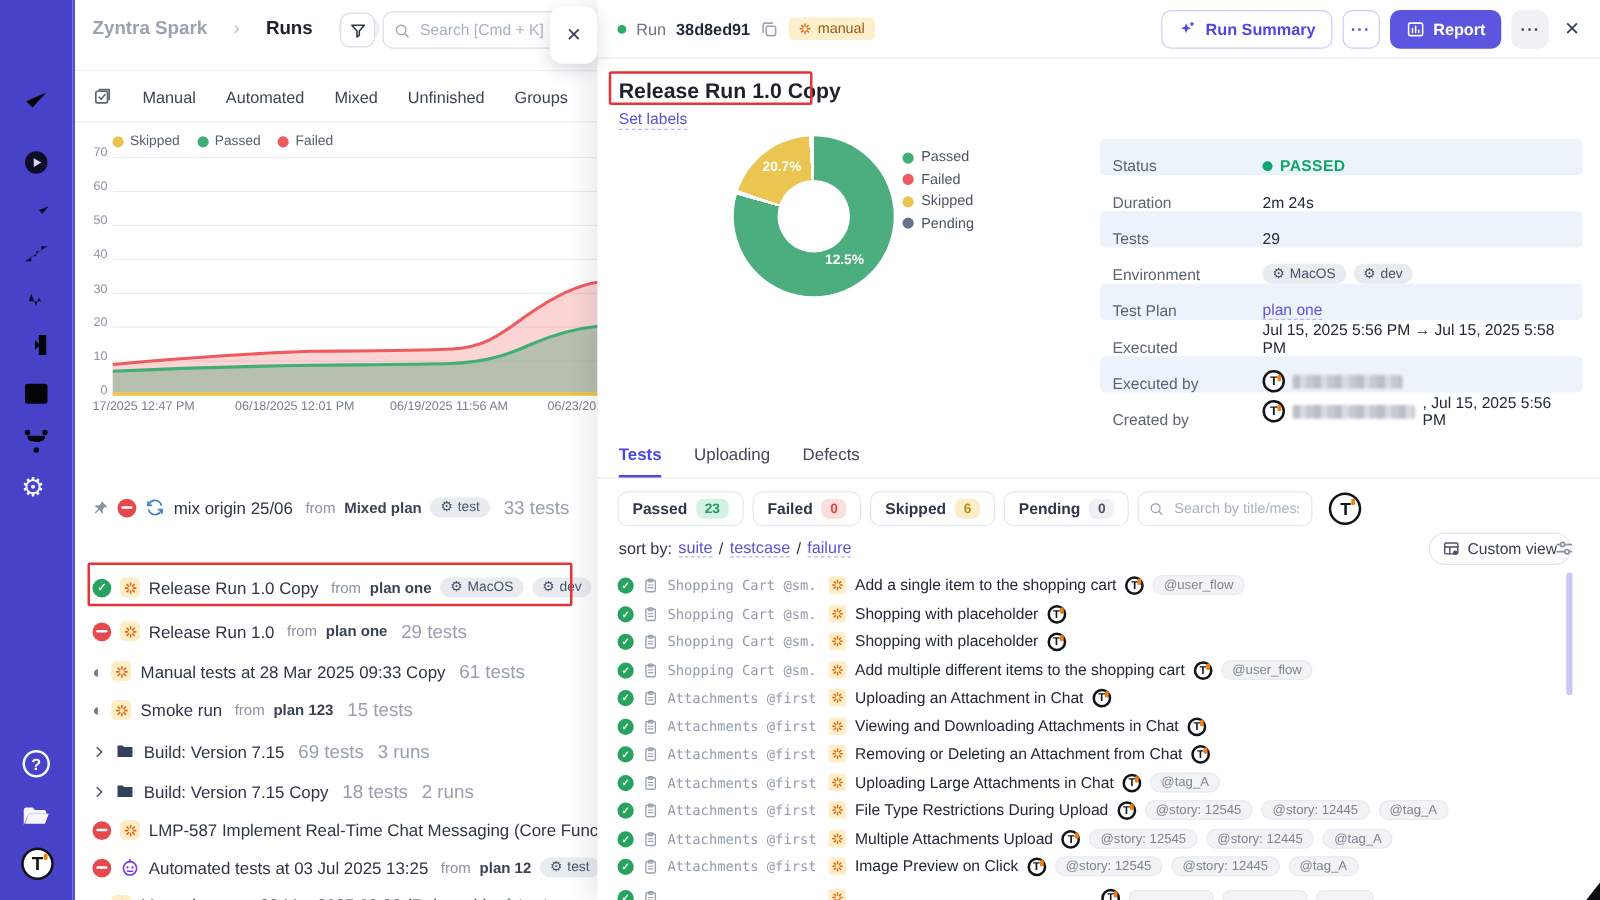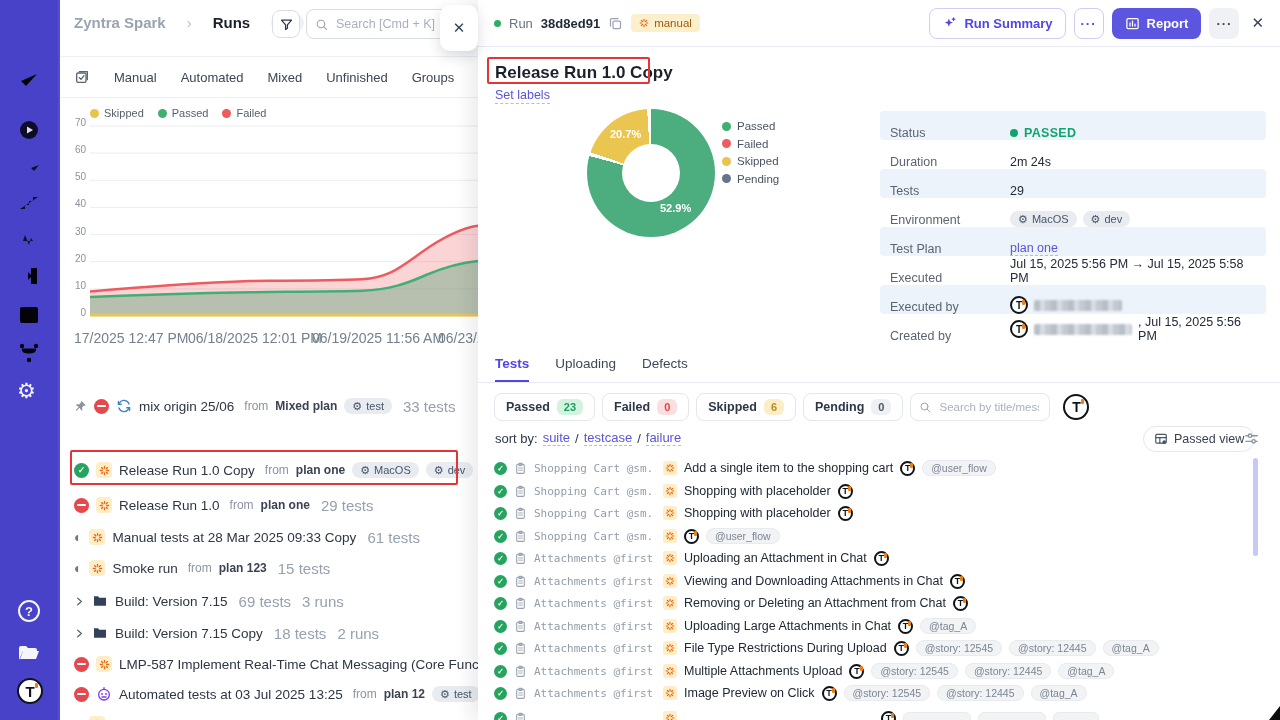--- a/index.html
+++ b/index.html
@@ -36,21 +36,21 @@
 .close-card{position:absolute;left:440px;top:5px;width:38px;height:46px;background:#fff;border-radius:10px;
  box-shadow:0 5px 14px rgba(25,30,55,.16);z-index:40;display:flex;align-items:center;justify-content:center;
  font-size:15px;color:#3a4353;cursor:pointer}
 .lp-tabs{position:absolute;left:0;right:0;top:56px;height:42px;border-top:1px solid #eef0f4;border-bottom:1px solid #eef0f4;
  display:flex;align-items:center;gap:24px;padding:0 14px;font-size:13px;color:#3c4555}
 .lp-tab{cursor:pointer;white-space:nowrap}
 .lg-row{position:absolute;left:30px;top:107px;display:flex;gap:14px;font-size:11px;color:#57606e;align-items:center}
 .dot{width:9px;height:9px;border-radius:50%;display:inline-block;flex:none}
 .lg-row .it{display:flex;align-items:center;gap:5px}
 .ytick{position:absolute;width:22px;text-align:right;font-size:10px;color:#8a93a1;left:4px}
-.xlab{position:absolute;top:330px;font-size:14px;color:#75808f;white-space:nowrap}
+.xlab{position:absolute;top:320px;font-size:10px;color:#75808f;white-space:nowrap}
 .chart-svg{position:absolute;left:30px;top:122px}
 
 
 .run-row{position:absolute;left:0;width:560px;height:28px;display:flex;align-items:center;gap:7px;padding-left:14px;
  font-size:13.5px;color:#333c4a;white-space:nowrap;cursor:pointer}
 .run-title{font-weight:500;color:#2d3644}
 .r-from{font-size:12px;color:#8b93a2;margin-left:3px}
 .r-plan{font-size:12px;font-weight:700;color:#3a4353}
 .r-meta{font-size:15px;color:#97a0ae;margin-left:4px}
 .env-badge{display:inline-flex;align-items:center;gap:4px;background:#e8ebef;color:#475569;font-size:11px;
@@ -503,21 +503,21 @@
       <span class="btn-dots-g">···</span>
       <span class="rp-close">✕</span>
     </span>
   </div>
 
   <div class="rp-title">Release Run 1.0 Copy</div>
   <div class="ann" style="left:9px;top:57px;width:163px;height:27px"></div>
   <div class="set-labels">Set labels</div>
 
   <div class="donut"></div>
-  <span class="dlab" style="left:182px;top:202px">52.9%</span>
+  <span class="dlab" style="left:182px;top:202px">12.5%</span>
   <span class="dlab" style="left:132px;top:128px">20.7%</span>
   <div class="dlegend">
     <span class="it">
         <span class="dot" style="background:#41ae74"></span>
         <span>Passed</span>
       </span>
     <span class="it">
         <span class="dot" style="background:#ee5a5e"></span>
         <span>Failed</span>
       </span>
@@ -637,21 +637,21 @@
     <span class="link">failure</span>
   </div>
   <span class="cv-btn">
     <span class="ico" style="width:14px;height:14px;color:#4a5568">
         <svg viewBox="0 0 24 24">
           <rect x="3" y="4" width="18" height="15" rx="2"></rect>
           <path d="M3 9.5h18M10 9.5V19"></path>
           <circle cx="17.5" cy="17.5" r="3.2" fill="currentColor" stroke="none"></circle>
         </svg>
       </span>
-    <span>Passed view</span>
+    <span>Custom view</span>
   </span>
   <span class="sliders ico">
       <svg viewBox="0 0 24 24">
         <path d="M4 8h16M4 16h16"></path>
         <circle cx="10" cy="8" r="2.4" fill="#fff"></circle>
         <circle cx="15" cy="16" r="2.4" fill="#fff"></circle>
       </svg>
     </span>
 
   <div class="trow" style="top:457px">
@@ -739,20 +739,21 @@
     <span class="suite">Shopping Cart @sm...</span>
     <span class="t-spin">
         <span class="ico" style="width:10px;height:10px">
           <svg viewBox="0 0 24 24">
             <g stroke-width="2.8">
               <path d="M12 3v4M12 17v4M3 12h4M17 12h4M5.6 5.6l2.8 2.8M15.6 15.6l2.8 2.8M5.6 18.4l2.8-2.8M15.6 8.4l2.8-2.8"></path>
             </g>
           </svg>
         </span>
       </span>
+    <span class="t-title">Add multiple different items to the shopping cart</span>
     <span class="tlogo" style="width:15px;height:15px;font-size:9px">
         <i>T</i>
       </span>
     <span class="tag">@user_flow</span>
   </div>
   <div class="trow" style="top:547px">
     <span class="t-check">✓</span>
       <span class="clip ico">
         <svg viewBox="0 0 24 24">
           <rect x="5" y="4" width="14" height="17" rx="2"></rect>

